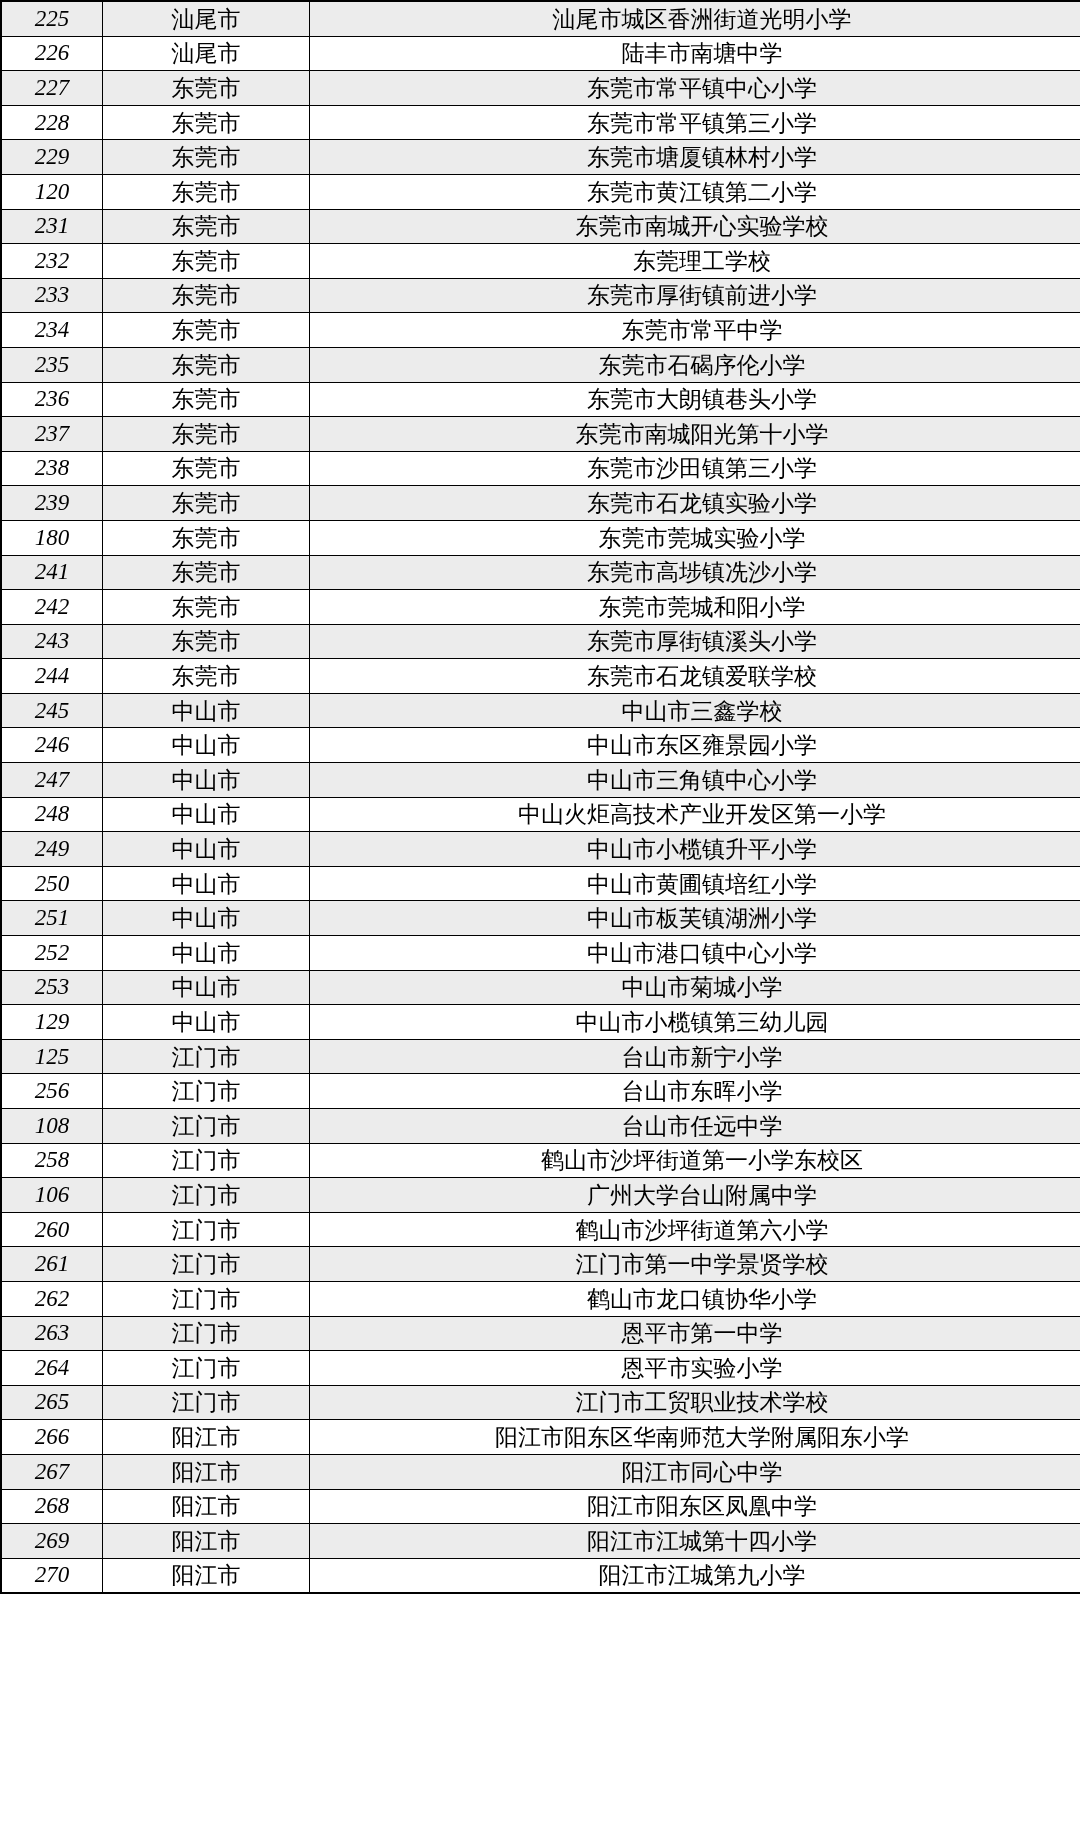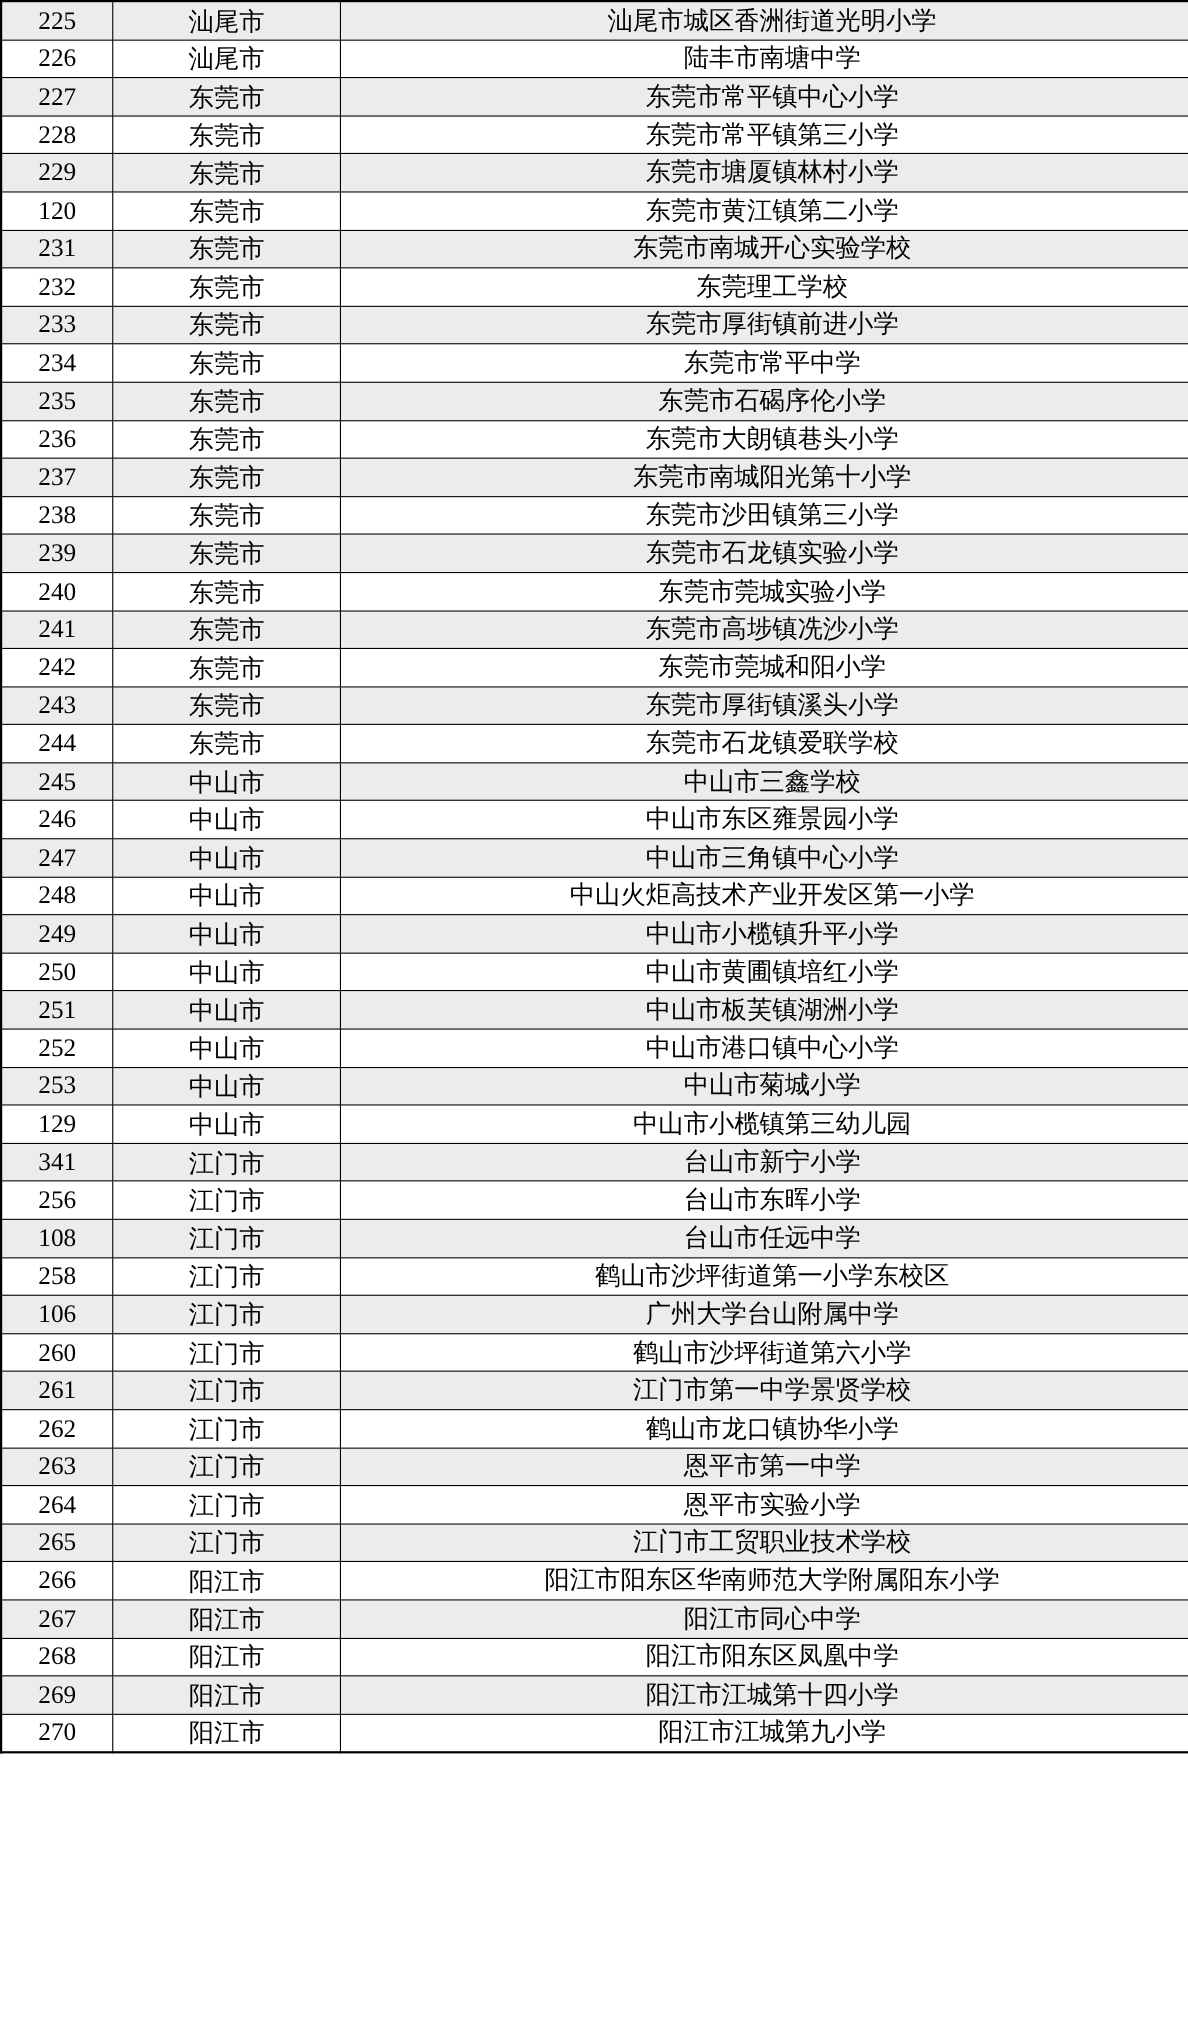--- a/index.html
+++ b/index.html
@@ -35,20 +35,21 @@
     font-size: 23px;
     line-height: 1.05;
     height: 33.6px;
     padding: 0 2px;
     white-space: nowrap;
     overflow: hidden;
   }
   td.col-index {
     width: 96px;
     font-family: "Liberation Serif", "DejaVu Serif", serif;
+    font-style: italic;
   }
   td.col-city {
     width: 202px;
     font-family: Liberation Sans, sans-serif;
     font-size: 22px;
   }
   td.col-name {
     width: 780px;
     font-family: "DejaVu Sans", "Liberation Sans", sans-serif;
     font-size: 22px;
@@ -135,21 +136,21 @@
           <td class="col-index">238</td>
           <td class="col-city">东莞市</td>
           <td class="col-name">东莞市沙田镇第三小学</td>
         </tr>
         <tr class="row-alt">
           <td class="col-index">239</td>
           <td class="col-city">东莞市</td>
           <td class="col-name">东莞市石龙镇实验小学</td>
         </tr>
         <tr class="row-plain">
-          <td class="col-index">240</td>
+          <td class="col-index">180</td>
           <td class="col-city">东莞市</td>
           <td class="col-name">东莞市莞城实验小学</td>
         </tr>
         <tr class="row-alt">
           <td class="col-index">241</td>
           <td class="col-city">东莞市</td>
           <td class="col-name">东莞市高埗镇冼沙小学</td>
         </tr>
         <tr class="row-plain">
           <td class="col-index">242</td>
@@ -210,21 +211,21 @@
           <td class="col-index">253</td>
           <td class="col-city">中山市</td>
           <td class="col-name">中山市菊城小学</td>
         </tr>
         <tr class="row-plain">
           <td class="col-index">129</td>
           <td class="col-city">中山市</td>
           <td class="col-name">中山市小榄镇第三幼儿园</td>
         </tr>
         <tr class="row-alt">
-          <td class="col-index">341</td>
+          <td class="col-index">125</td>
           <td class="col-city">江门市</td>
           <td class="col-name">台山市新宁小学</td>
         </tr>
         <tr class="row-plain">
           <td class="col-index">256</td>
           <td class="col-city">江门市</td>
           <td class="col-name">台山市东晖小学</td>
         </tr>
         <tr class="row-alt">
           <td class="col-index">108</td>

